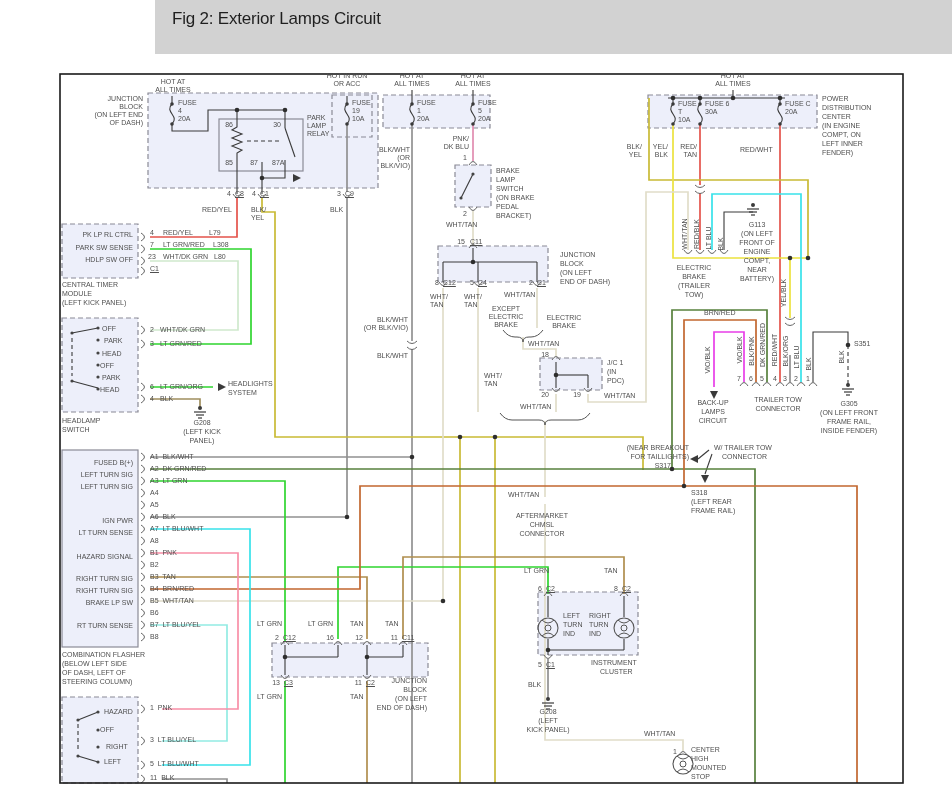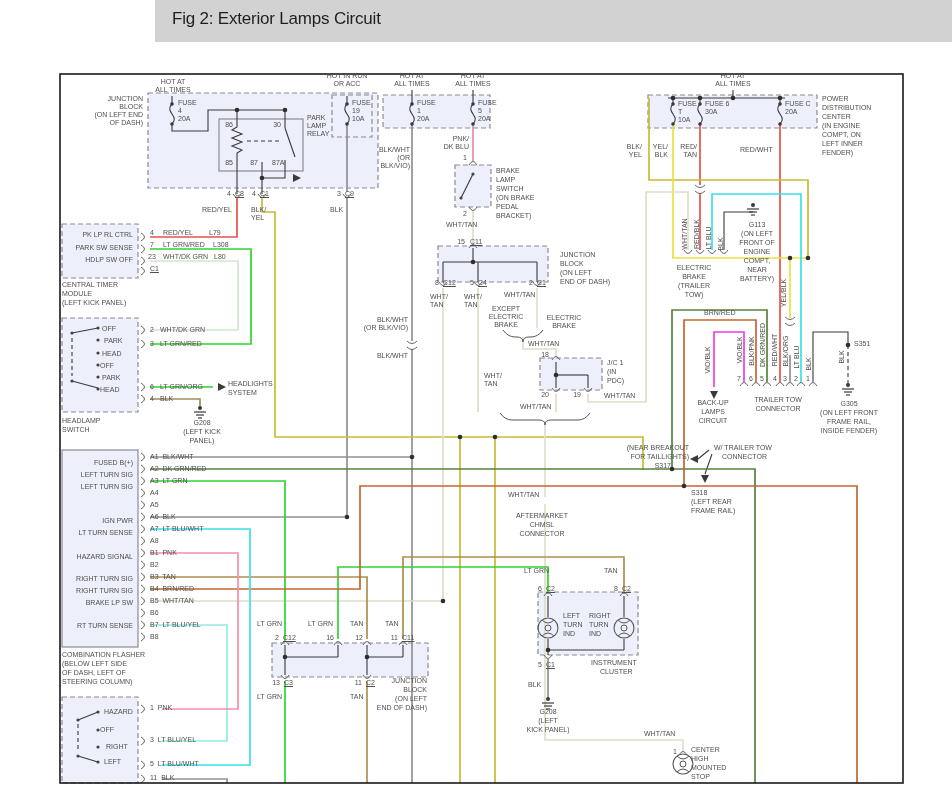--- a/index.html
+++ b/index.html
@@ -1,18 +1,18 @@
 <!DOCTYPE html>
 <html><head>
 <meta charset="utf-8">
 <style>
   html,body{margin:0;padding:0;background:#ffffff;}
   #page{position:relative;width:952px;height:806px;overflow:hidden;background:#fff;
         font-family:"Liberation Sans","DejaVu Sans",sans-serif;}
-  #titlebar{position:absolute;left:155px;top:0;width:797px;height:42px;background:#d2d2d2;}
+  #titlebar{position:absolute;left:155px;top:0;width:797px;height:54px;background:#d2d2d2;}
   #titlebar .t{position:absolute;left:17px;top:9px;font-size:17px;color:#1f1f1f;letter-spacing:-0.2px;}
   #canvas{position:absolute;left:0;top:0;width:952px;height:806px;}
   #labels{position:absolute;left:0;top:0;width:952px;height:806px;pointer-events:none;}
   #labels span{position:absolute;font-size:7px;line-height:7px;color:#4f4f4f;white-space:pre;}
   #labels span.u{text-decoration:underline;}
 </style>
 </head>
 <body>
 
 <div id="page">

